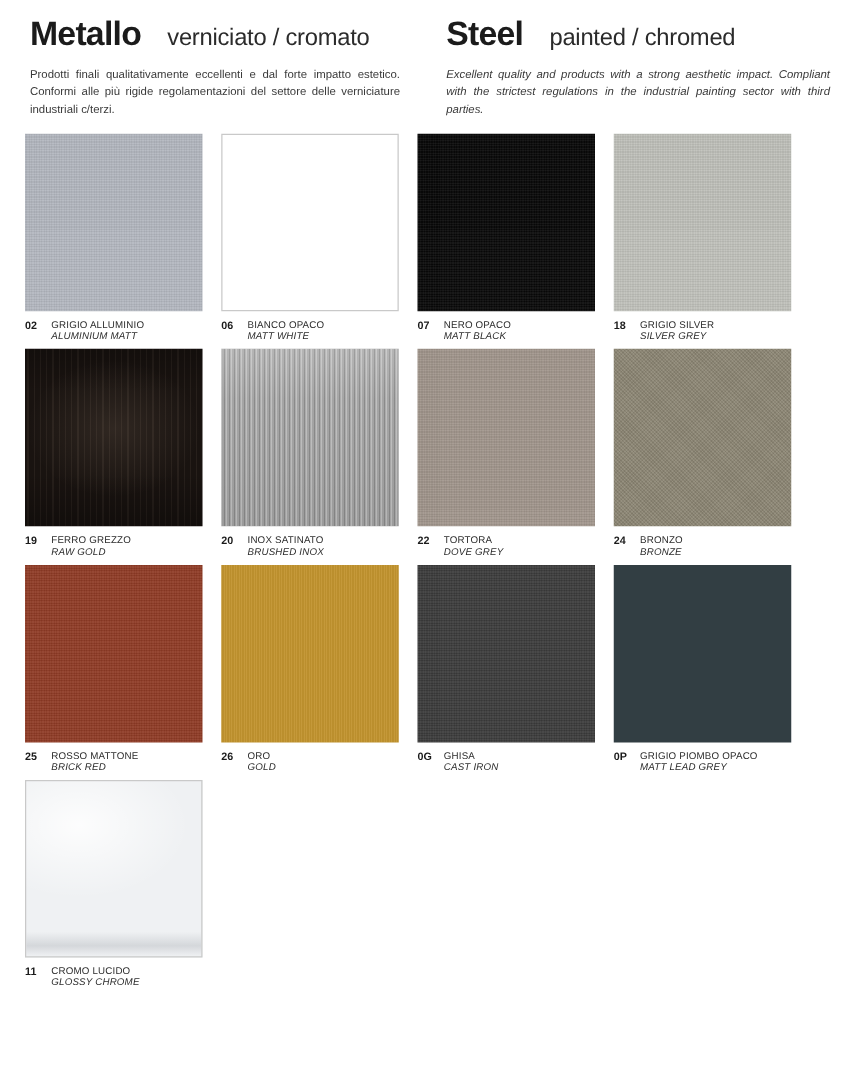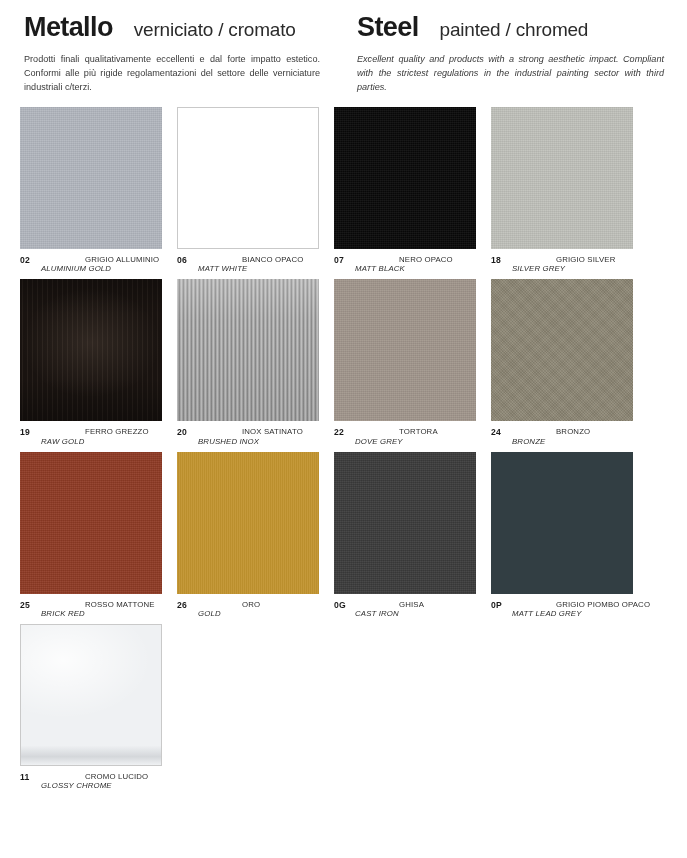--- a/index.html
+++ b/index.html
@@ -104,21 +104,20 @@
     letter-spacing: 0.1px;
   }
   .names {
     padding-left: 2px;
   }
   .name-it {
     font-size: 7.8px;
     color: #2d2d2d;
     letter-spacing: 0.15px;
     white-space: nowrap;
-    margin-left: 44px;
   }
   .name-en {
     font-size: 7.8px;
     font-style: italic;
     color: #2d2d2d;
     letter-spacing: 0.15px;
     white-space: nowrap;
   }
 
   
@@ -244,21 +243,21 @@
   </div>
 
   <div class="grid" id="swatch-grid">
       <div class="row">
         <div class="cell">
           <div class="swatch tex-grain" style="background: rgb(179, 183, 191);"></div>
           <div class="labels">
             <div class="code">02</div>
             <div class="names">
               <div class="name-it">GRIGIO ALLUMINIO</div>
-              <div class="name-en">ALUMINIUM GOLD</div>
+              <div class="name-en">ALUMINIUM MATT</div>
             </div>
           </div>
         </div>
         <div class="cell">
           <div class="swatch  bordered" style="background: rgb(255, 255, 255);"></div>
           <div class="labels">
             <div class="code">06</div>
             <div class="names">
               <div class="name-it">BIANCO OPACO</div>
               <div class="name-en">MATT WHITE</div>

